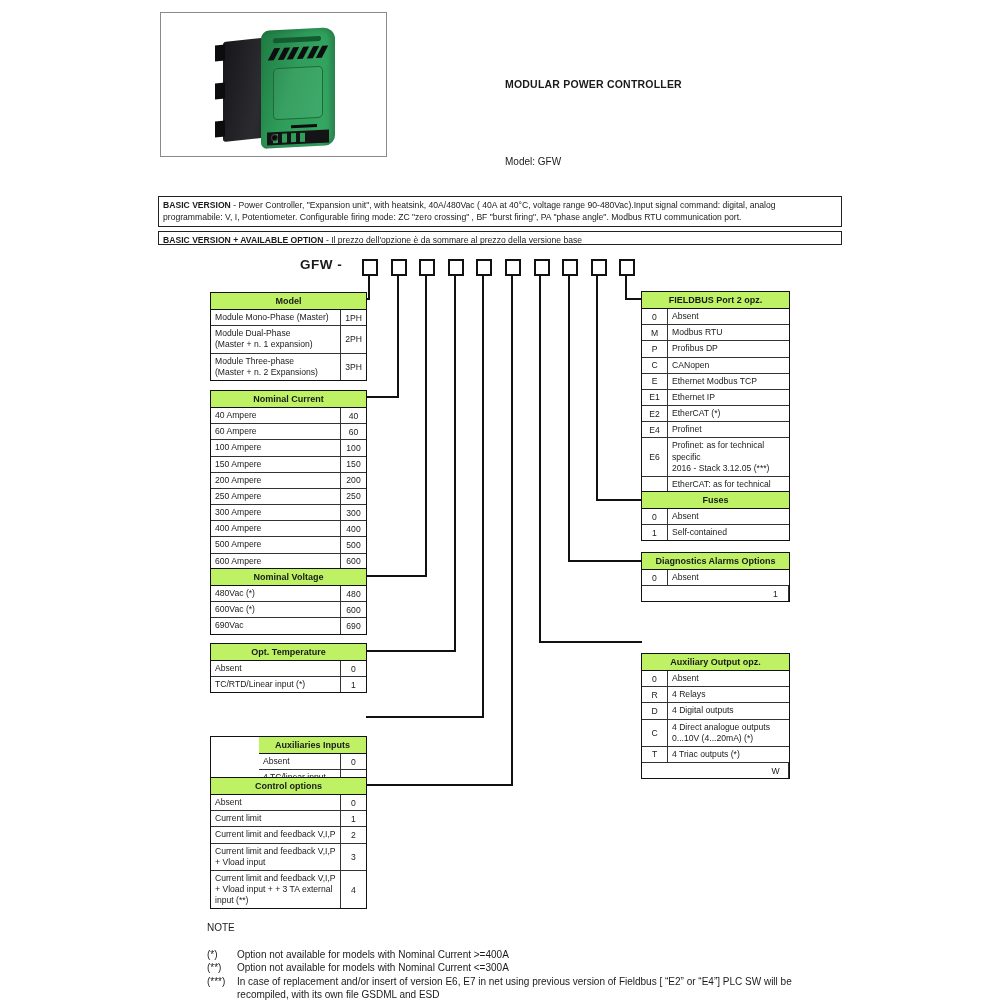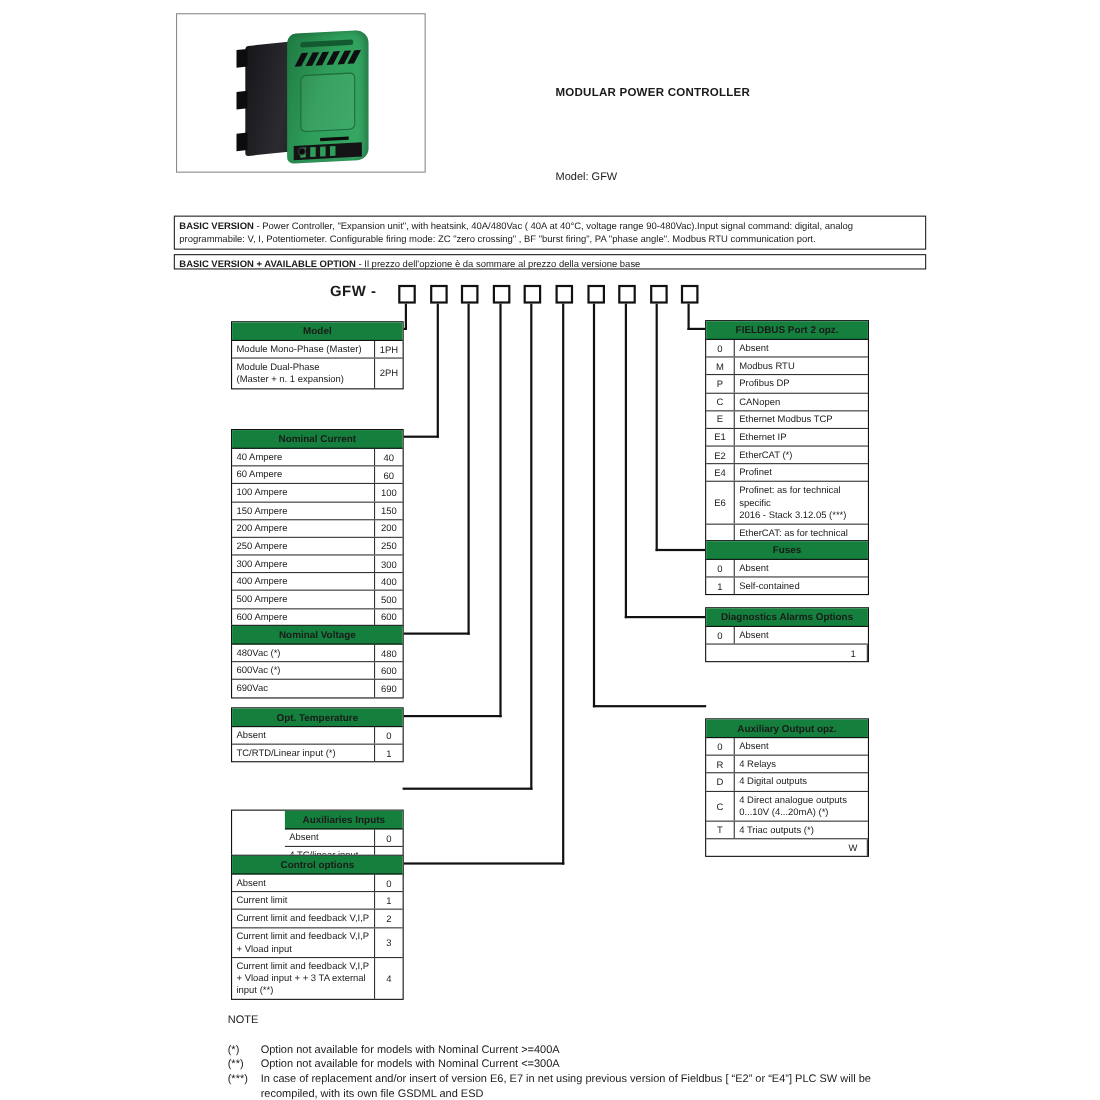--- a/index.html
+++ b/index.html
@@ -43,21 +43,21 @@
   .gfw-label { position:absolute; left:300px; top:257px; font-size:13.5px; font-weight:bold; letter-spacing:.5px; }
   .code-box { position:absolute; top:259px; width:16px; height:17px; border:2px solid #111; background:#fff; }
 
   .vline,.hline { position:absolute; background:#111; }
   .vline { width:2px; } .hline { height:2px; }
 
   
   .opt-table { position:absolute; border:1.5px solid #111; background:#fff; font-size:8.6px; }
   .left-col { left:210px; width:157px; }
   .right-col { left:641px; width:149px; }
-  .t-header { background:#15803d; border-bottom:1px solid #111; font-weight:bold; font-size:9px;
+  .t-header { background:#bef264; border-bottom:1px solid #111; font-weight:bold; font-size:9px;
               text-align:center; padding:3px 2px; }
   .t-row { display:flex; align-items:stretch; border-bottom:1px solid #333; min-height:15px; }
   .t-row:last-child { border-bottom:none; }
   .t-label { flex:1; padding:2px 4px; white-space:pre-line; line-height:1.3; display:flex; align-items:center; }
   .t-key { width:26px; text-align:center; display:flex; align-items:center; justify-content:center;
            padding:2px 1px; }
   .key-right .t-key { border-left:1px solid #333; }
   .key-left .t-row { flex-direction:row-reverse; }
   .key-left .t-key { border-right:1px solid #333; }
 
@@ -153,20 +153,25 @@
   <div class="opt-table left-col key-right" style="top:292px;">
       <div class="t-header">Model</div>
       <div class="t-row">
         <div class="t-label">Module Mono-Phase (Master)</div>
         <div class="t-key">1PH</div>
       </div>
       <div class="t-row">
         <div class="t-label">Module Dual-Phase
 (Master + n. 1  expansion)</div>
         <div class="t-key">2PH</div>
+      </div>
+      <div class="t-row">
+        <div class="t-label">Module Three-phase
+(Master + n. 2 Expansions)</div>
+        <div class="t-key">3PH</div>
       </div>
     </div>
   <div class="opt-table left-col key-right" style="top:390px;">
       <div class="t-header">Nominal Current</div>
       <div class="t-row">
         <div class="t-label">40 Ampere</div>
         <div class="t-key">40</div>
       </div>
       <div class="t-row">
         <div class="t-label">60 Ampere</div>

